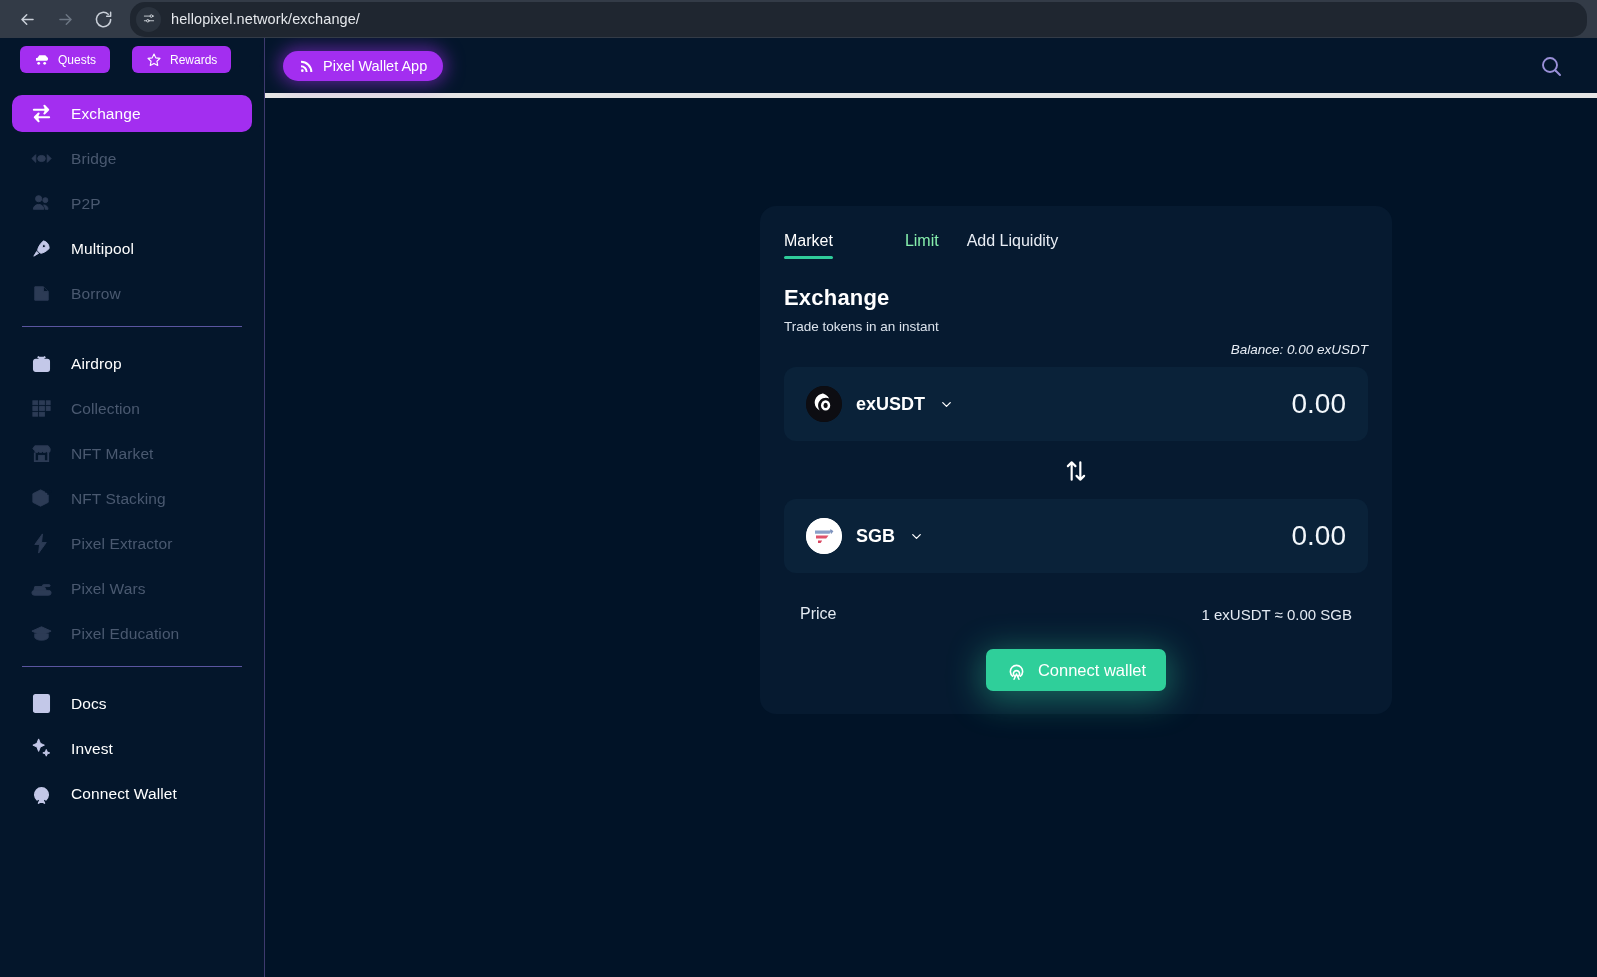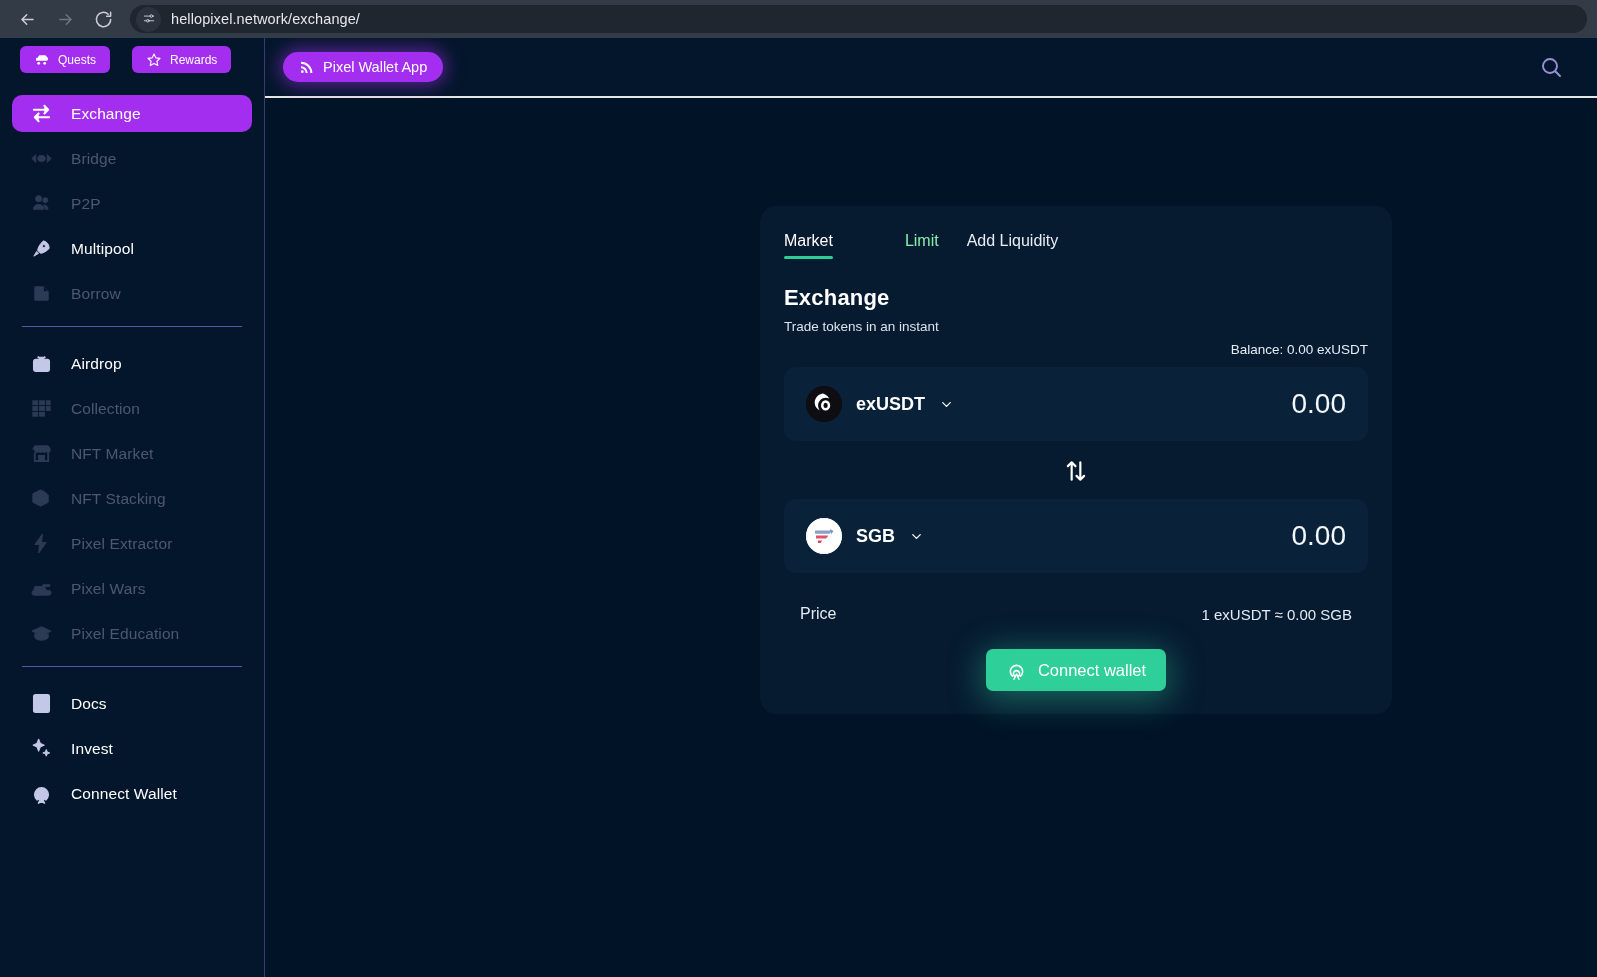--- a/index.html
+++ b/index.html
@@ -19,21 +19,21 @@
     position:relative; z-index:50;
   }
   .nav-btn{
     width:34px; height:34px; border-radius:50%;
     display:flex; align-items:center; justify-content:center;
     flex:0 0 auto;
   }
   .nav-btn svg{ width:19px; height:19px; stroke:#c9cfd8; fill:none; stroke-width:1.9; stroke-linecap:round; stroke-linejoin:round;}
   .nav-btn.disabled svg{ stroke:#6c7683; }
   .url-field{
-    flex:1; height:28px; margin-left:6px;
+    flex:1; height:35px; margin-left:6px;
     background:#1f2630; border-radius:15px;
     display:flex; align-items:center; gap:10px;
     padding:0 6px;
   }
   .url-icon{
     width:25px; height:25px; border-radius:50%;
     background:#2b333e; display:flex; align-items:center; justify-content:center;
     flex:0 0 auto;
   }
   .url-icon svg{width:14px;height:14px;stroke:#d6dae0;fill:none;stroke-width:1.5;stroke-linecap:round;}
@@ -93,21 +93,21 @@
   .divider{
     height:1px; background:#5a55a0;
     margin:14px 10px 18px 10px;
   }
 
   
   .header{
     position:absolute; left:265px; top:0;
     width:1332px; height:60px;
     background:#04162b;
-    border-bottom:2px solid #e5e5e5;
+    border-bottom:5px solid #e5e5e5;
     display:flex; align-items:center;
     justify-content:space-between;
     padding:0 30px 0 18px;
   }
   .wallet-app-btn{
     background:#a32ef0; border:none; border-radius:16px;
     height:30px; padding:0 16px;
     color:#fff; font-size:14.5px;
     display:flex; align-items:center; gap:8px;
     box-shadow:0 0 18px 3px rgba(163,46,240,.55);
@@ -152,20 +152,21 @@
 
   .card-title{
     color:#fff; font-size:22px; font-weight:bold;
     margin-top:26px; letter-spacing:.2px;
   }
   .card-sub{ color:#dbe3ec; font-size:13.5px; margin-top:8px; }
 
   .balance-row{
     text-align:right; color:#e6ecf4; font-size:13.5px;
     margin-top:8px;
+    font-style:italic;
   }
 
   .token-row{
     margin-top:10px;
     height:74px;
     background:#0a2239;
     border-radius:12px;
     display:flex; align-items:center;
     padding:0 22px;
     justify-content:space-between;

